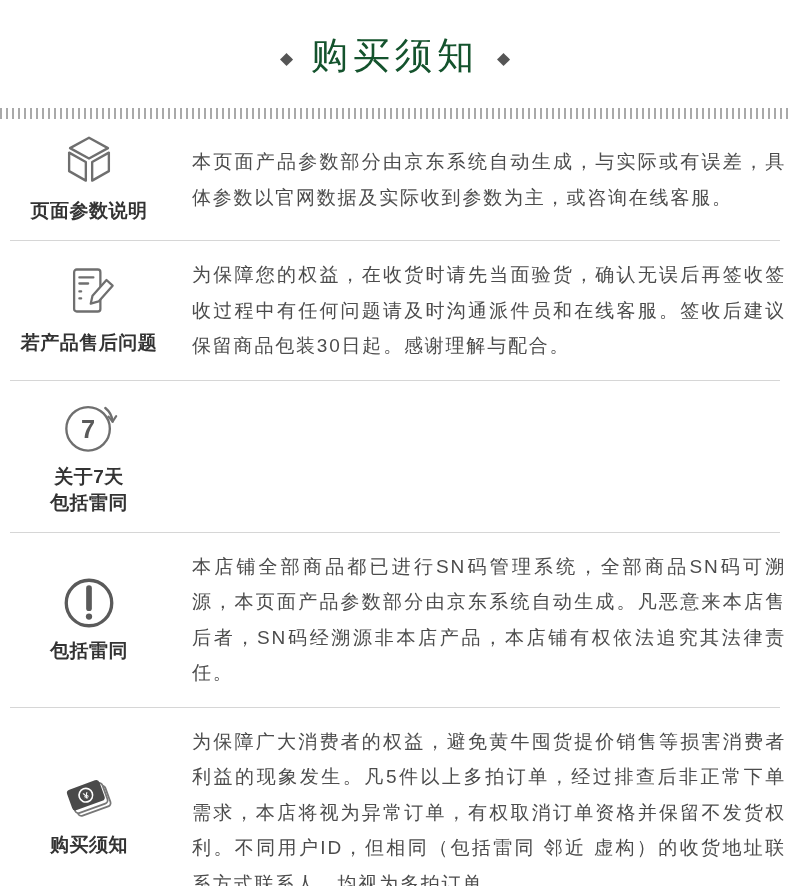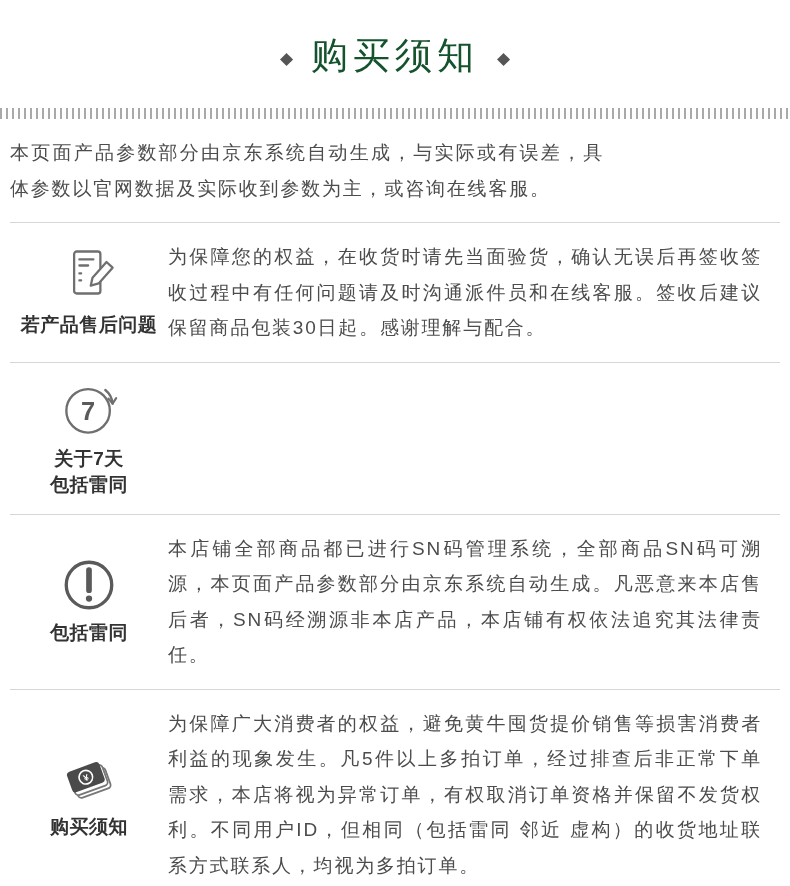--- a/index.html
+++ b/index.html
@@ -48,38 +48,49 @@
   .row-label{
     font-size:19px;font-weight:bold;color:#333;
     line-height:26px;text-align:center;letter-spacing:.5px;
   }
   .row-text{
     flex:none;width:594px;
     font-size:19px;line-height:35.5px;letter-spacing:1.8px;
     color:#4c4c4c;
     text-align:justify;text-justify:inter-ideograph;
     word-break:break-all;
+    margin-left:24px;
   }
 </style>
 </head>
 <body>
 
 <div class="header">
   <div class="title-wrap">
     <span class="diamond">◆</span>
     <span class="page-title">购买须知</span>
     <span class="diamond">◆</span>
   </div>
 </div>
 
 <div class="ticks"></div>
 
 <div class="rows">
 
   <div class="row">
+    <div class="icon-col">
+      <span class="icon-box">
+        <svg width="58" height="56" viewBox="0 0 64 62" fill="none" stroke="#6f6f6f" stroke-width="2.6" stroke-linejoin="round" stroke-linecap="round">
+          <path d="M32 3 L53 14.5 L32 26 L11 14.5 Z"></path>
+          <path d="M10 19.5 L10 40 L28.5 50.5 L28.5 30 Z"></path>
+          <path d="M54 19.5 L54 40 L35.5 50.5 L35.5 30 Z"></path>
+        </svg>
+      </span>
+      <div class="row-label">页面参数说明</div>
+    </div>
     <div class="row-text">本页面产品参数部分由京东系统自动生成，与实际或有误差，具体参数以官网数据及实际收到参数为主，或咨询在线客服。</div>
   </div>
 
   <div class="row">
     <div class="icon-col">
       <span class="icon-box">
         <svg width="56" height="58" viewBox="0 0 64 66" fill="none" stroke="#6f6f6f" stroke-width="2.6" stroke-linejoin="round" stroke-linecap="round">
           <rect x="15" y="5" width="30" height="48" rx="3"></rect>
           <path d="M21 14 H37"></path>
           <path d="M21 21 H31"></path>

